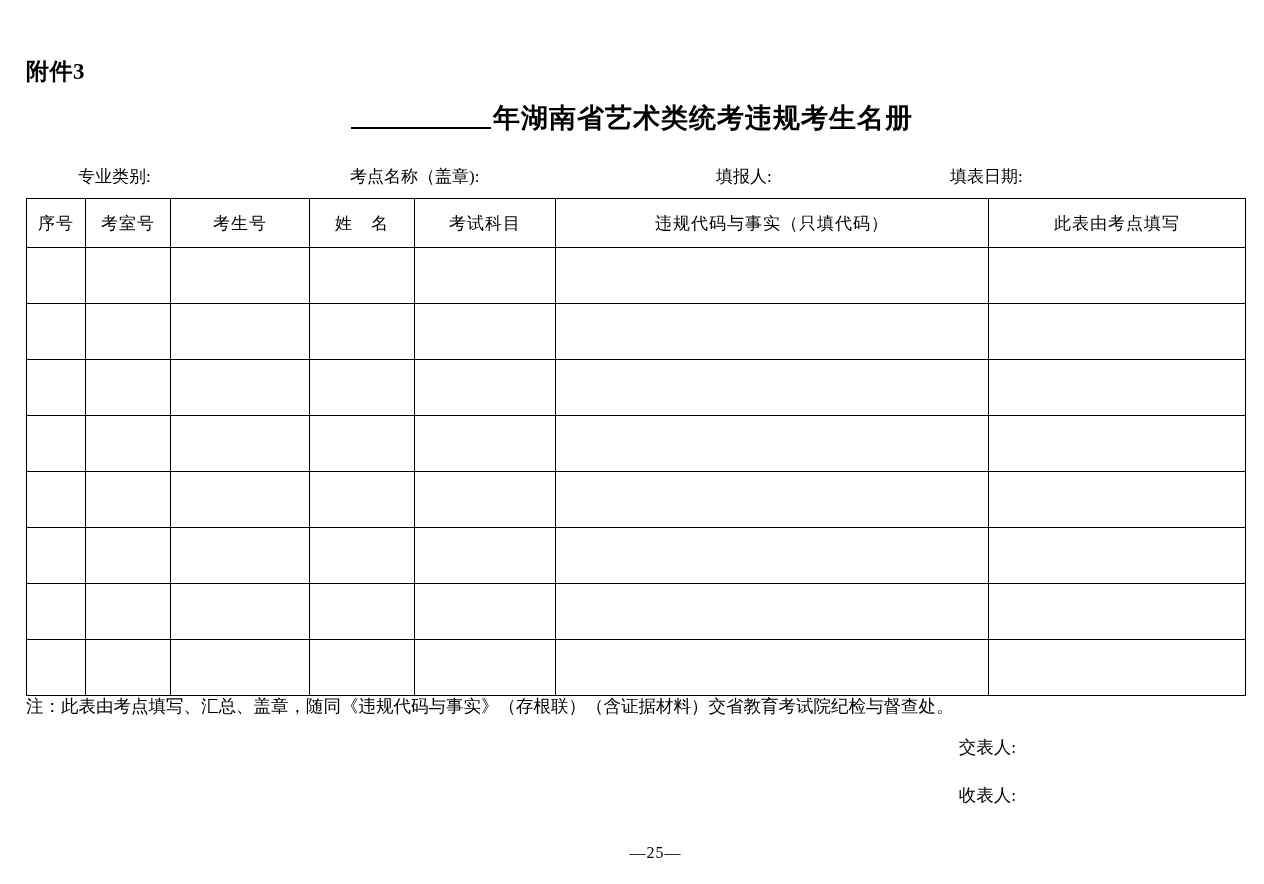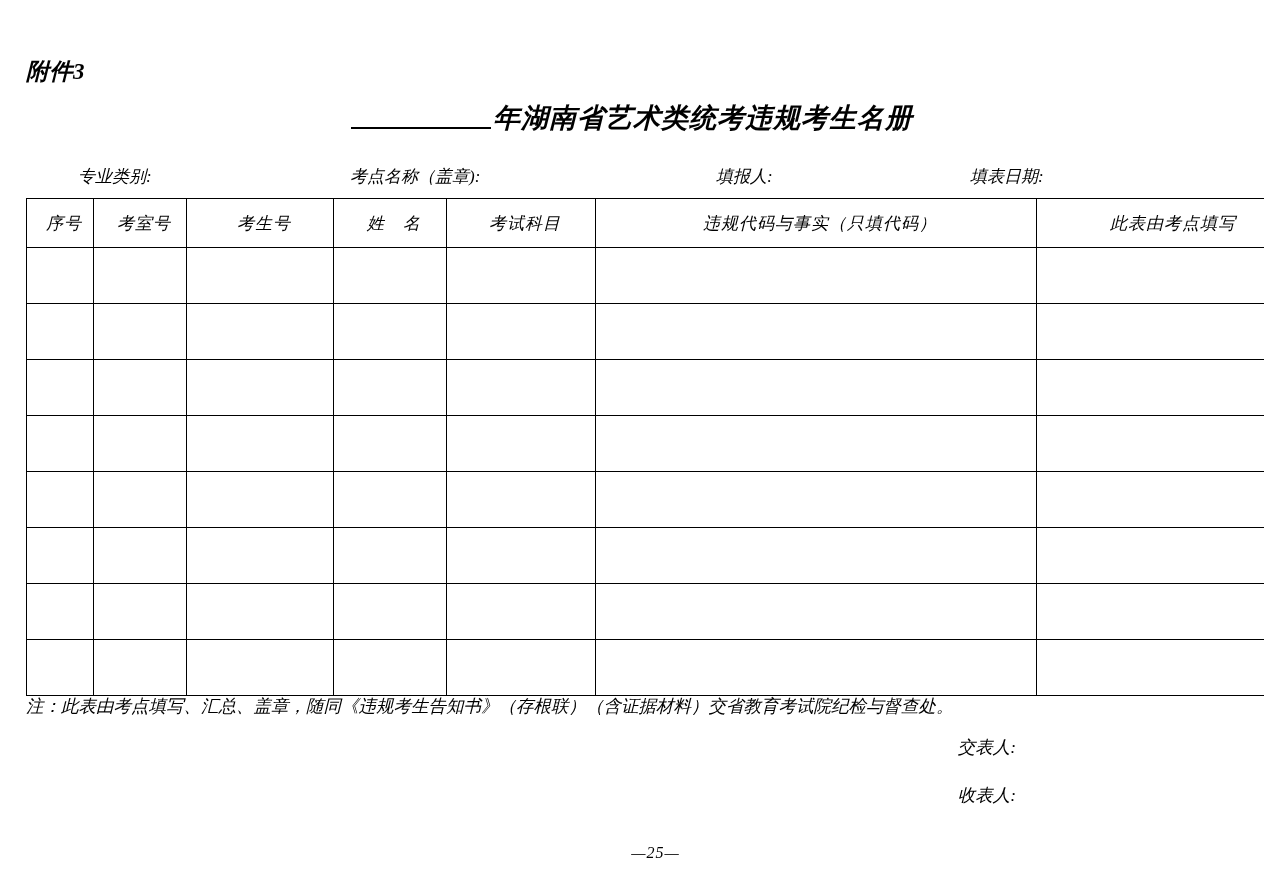--- a/index.html
+++ b/index.html
@@ -14,21 +14,20 @@
     color: #000000;
     position: relative;
     overflow: hidden;
   }
   .page {
     position: relative;
     width: 1264px;
     height: 884px;
     box-sizing: border-box;
     padding: 0 26px;
-    font-style: italic;
   }
 
   .attachment-label {
     position: absolute;
     left: 26px;
     top: 56px;
     font-size: 23px;
     font-weight: bold;
     letter-spacing: 0.5px;
   }
@@ -63,21 +62,21 @@
     white-space: nowrap;
     margin-left: 48px;
   }
   .meta-row span {
     position: absolute;
     top: 0;
   }
   .meta-major { left: 0px; }
   .meta-site  { left: 272px; }
   .meta-filler{ left: 638px; }
-  .meta-date  { left: 892px; }
+  .meta-date  { left: 872px; }
 
   table.register {
     position: absolute;
     left: 26px;
     top: 198px;
     width: 1212px;
     border-collapse: collapse;
     table-layout: fixed;
   }
   table.register th,
@@ -85,21 +84,20 @@
     border: 1px solid #000000;
     text-align: center;
     vertical-align: middle;
     font-size: 17px;
     padding: 0;
   }
   table.register thead th {
     height: 48px;
     font-weight: normal;
     letter-spacing: 1px;
-    padding-left: 8px;
   }
   table.register tbody td {
     height: 55px;
   }
   .col-no     { width: 58px; }
   .col-room   { width: 84px; }
   .col-exam   { width: 138px; margin-left: 20px; }
   .col-name   { width: 104px; }
   .col-subject{ width: 140px; }
   .col-viol   { width: 432px; margin-top: 44px; }
@@ -234,21 +232,21 @@
         <td class="col-room"></td>
         <td class="col-exam"></td>
         <td class="col-name"></td>
         <td class="col-subject"></td>
         <td class="col-viol"></td>
         <td class="col-handle"></td>
       </tr>
     </tbody>
   </table>
 
-  <div class="note">注：此表由考点填写、汇总、盖章，随同《违规考生告知书》（存根联）（含证据材料）交省教育考试院纪检与督查处。</div>
+  <div class="note">注：此表由考点填写、汇总、盖章，随同《违规代码与事实》（存根联）（含证据材料）交省教育考试院纪检与督查处。</div>
 
   <div class="signature sign-submit">交表人:</div>
 
   <div class="signature sign-receive">收表人:</div>
 
   <div class="page-number">—25—</div>
 
 </div>
 
 </body></html>

